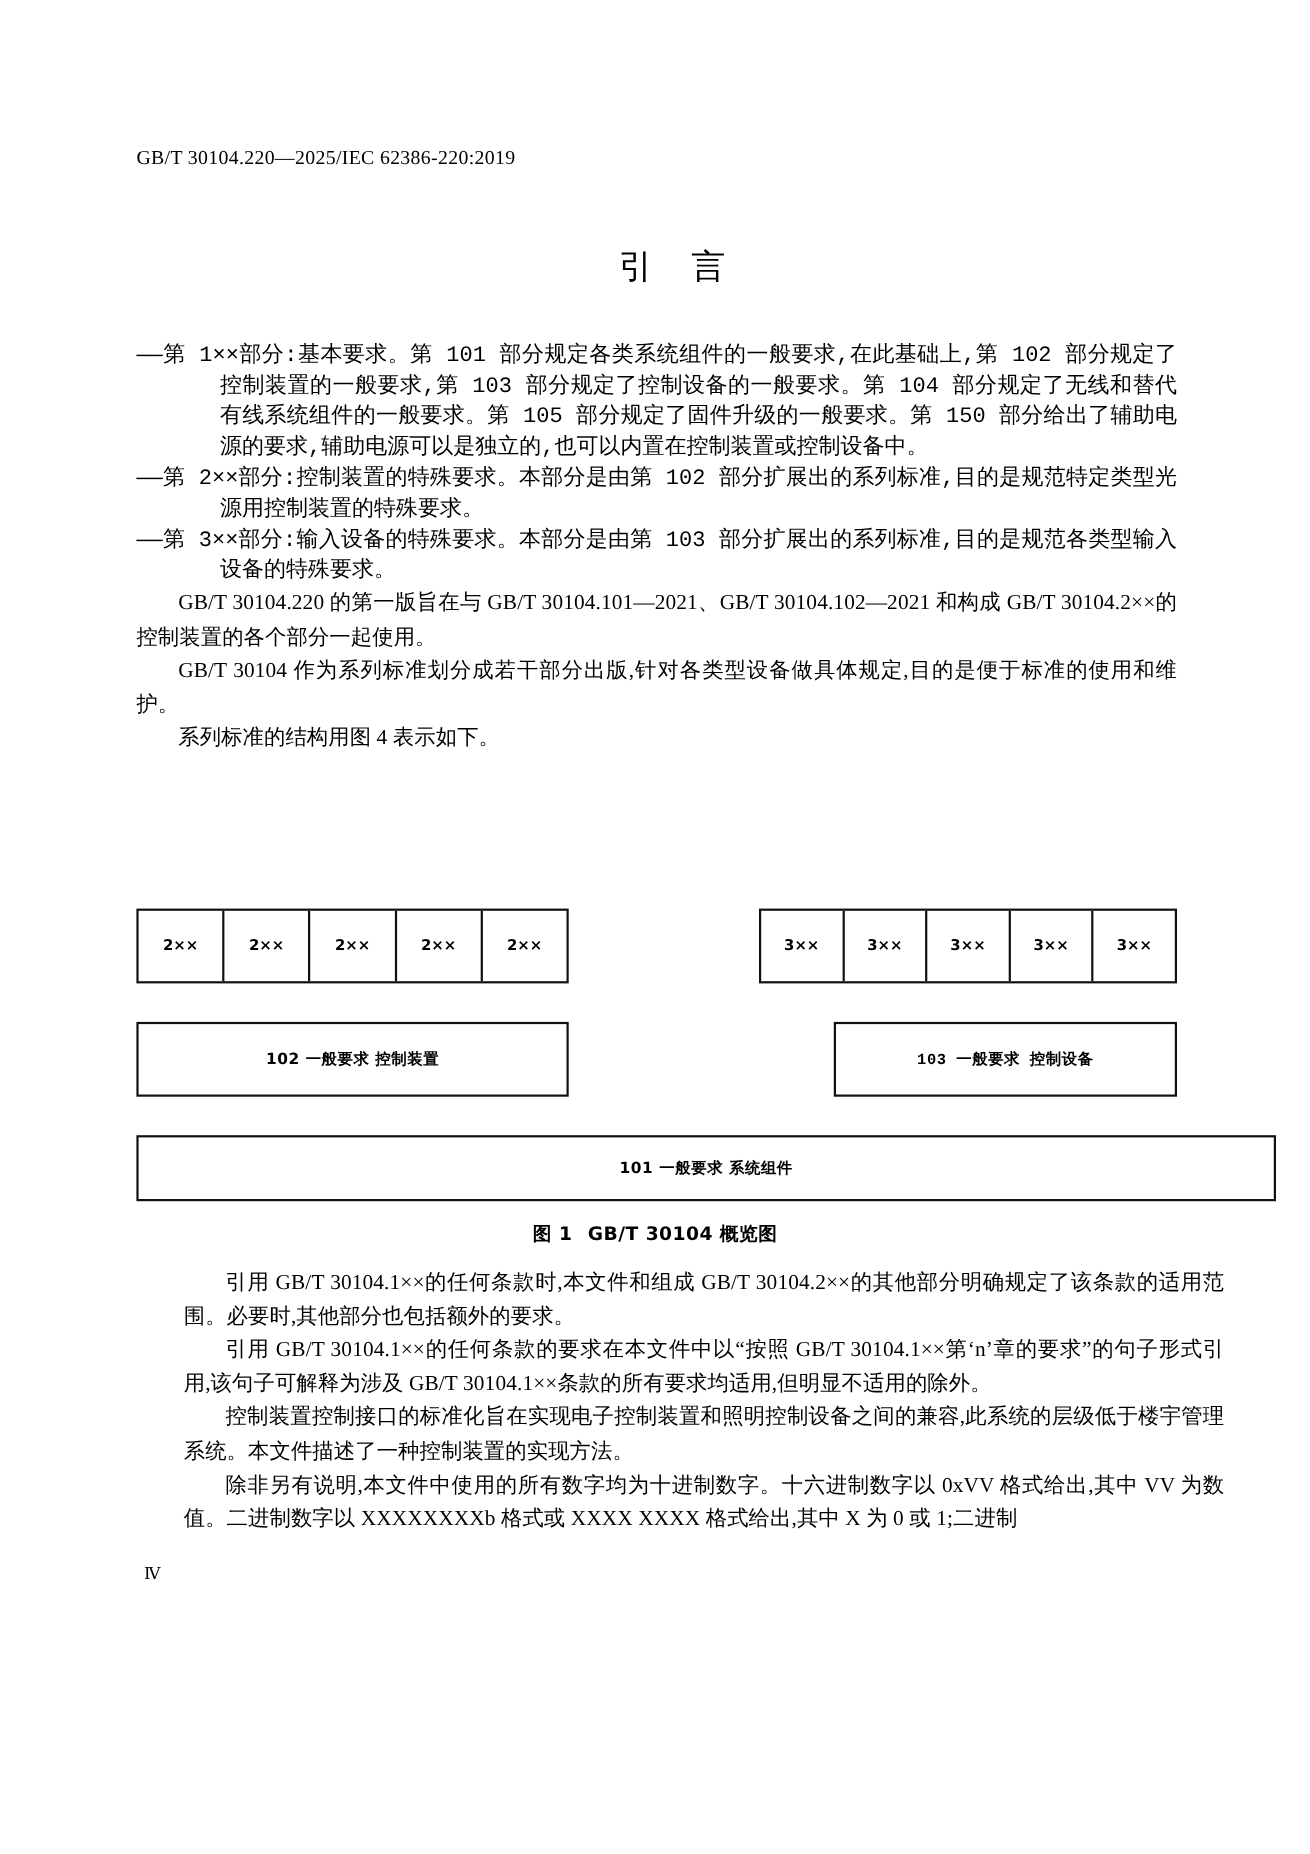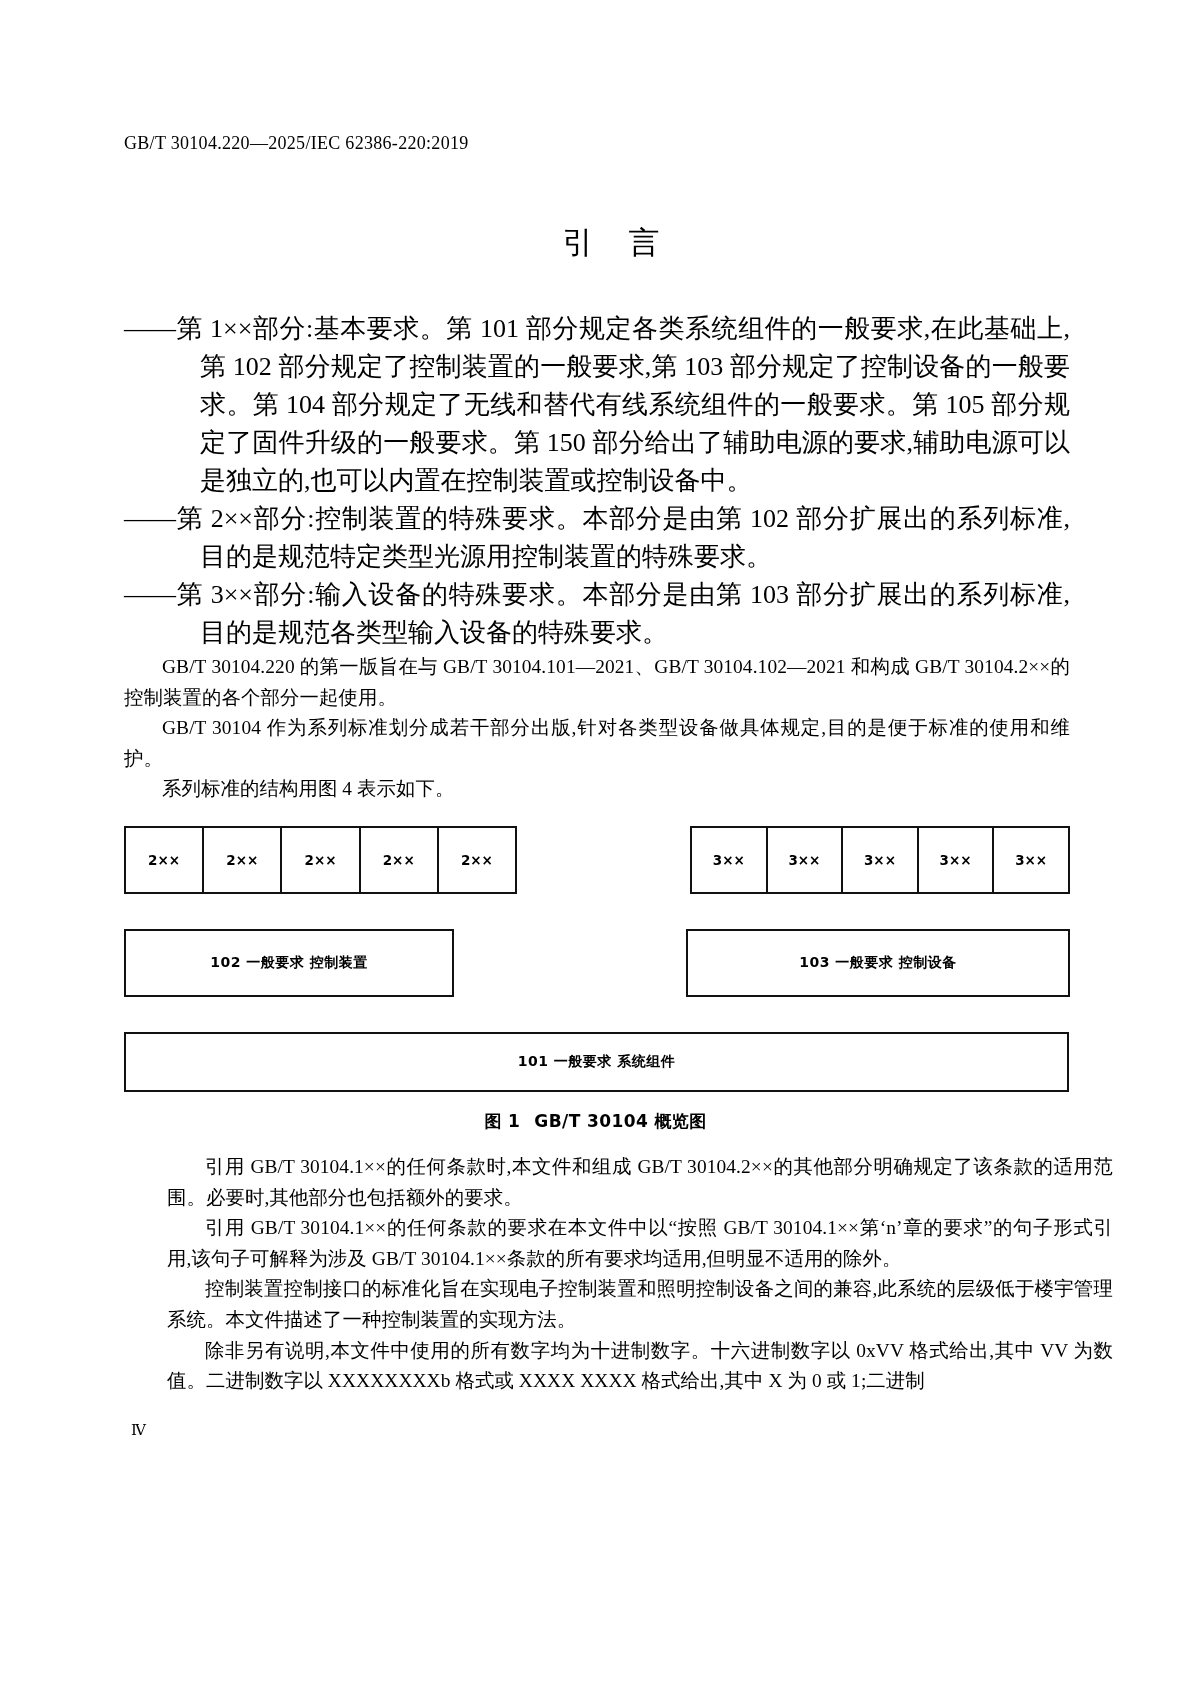--- a/index.html
+++ b/index.html
@@ -51,26 +51,27 @@
     margin: 0;
     font-size: 19.4px;
     line-height: 30.6px;
     text-align: justify;
     text-justify: inter-character;
     letter-spacing: 0.1px;
   }
   p.para.indent { text-indent: 38px; }
   .dash-item {
     margin: 0;
-    font-size: 26px;
-    line-height: 38px;
+    font-size: 20px;
+    line-height: 28px;
     text-align: justify;
     text-justify: inter-character;
     padding-left: 76px;
     text-indent: -76px;
+    font-family: Liberation Mono, monospace;
   }
 
   
   .diagram {
     position: absolute;
     left: 124px;
     top: 826px;
     width: 946px;
     height: 260px;
   }
@@ -109,28 +110,28 @@
     box-sizing: border-box;
     height: 68px;
     display: flex;
     align-items: center;
     justify-content: center;
     font-family: "DejaVu Sans", "Liberation Sans", sans-serif;
     font-size: 14px;
     font-weight: 700;
     letter-spacing: 0.5px;
   }
-  .wide-box.left { width: 330px; }
-  .wide-box.right { width: 384px; }
+  .wide-box.left { width: 393px; }
+  .wide-box.right { width: 312px; font-family: Liberation Mono, monospace; }
 
   .row-bottom { margin-top: 35px; }
   .full-box {
     border: 2px solid #111;
     box-sizing: border-box;
-    width: 945px;
+    width: 1036px;
     height: 60px;
     display: flex;
     align-items: center;
     justify-content: center;
     font-family: "DejaVu Sans", "Liberation Sans", sans-serif;
     font-size: 14px;
     font-weight: 700;
     letter-spacing: 0.5px;
   }
 

